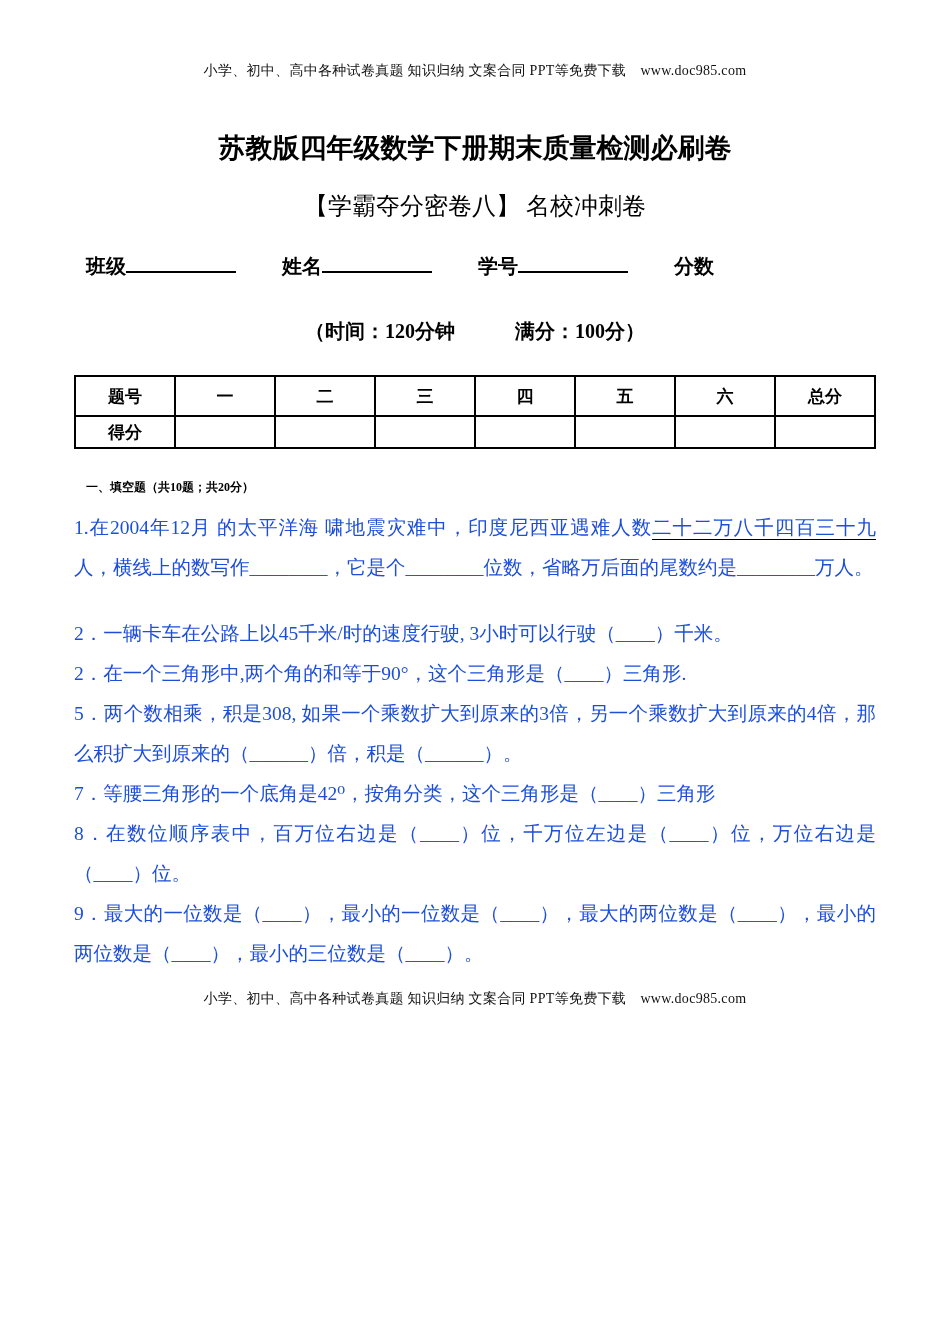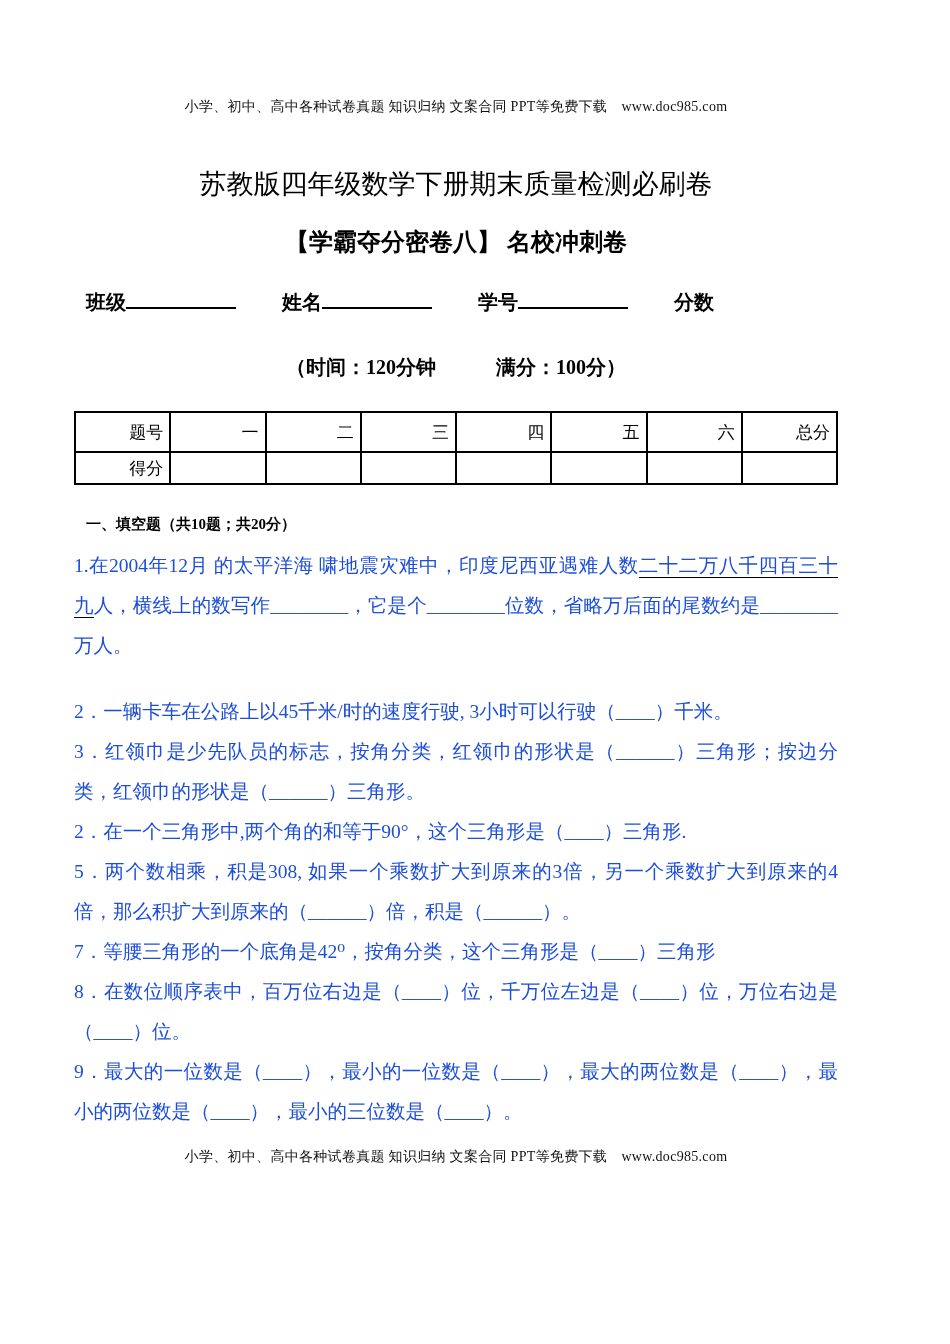--- a/index.html
+++ b/index.html
@@ -5,41 +5,41 @@
   * { margin: 0; padding: 0; box-sizing: border-box; }
   html, body { background: #ffffff; }
   body {
     width: 950px;
     height: 1344px;
     margin: 0 auto;
     font-family: "Liberation Serif", "DejaVu Serif", serif;
     color: #000;
     overflow: hidden;
   }
-  .page { padding: 62px 112px 0 74px; margin-top: 36px; }
+  .page { padding: 62px 74px 0 74px; }
 
   .doc-header {
     text-align: center;
     font-size: 14px;
     letter-spacing: 0.3px;
     color: #111;
   }
 
   .title {
     margin-top: 50px;
     text-align: center;
     font-size: 27px;
-    font-weight: normal;
+    font-weight: bold;
   }
 
   .subtitle {
     margin-top: 24px;
     text-align: center;
     font-size: 24px;
-    font-weight: bold;
+    font-weight: normal;
   }
 
   .info-line {
     margin-top: 30px;
     padding-left: 12px;
     font-size: 20px;
     font-weight: bold;
     white-space: nowrap;
   }
   .info-blank {
@@ -59,31 +59,31 @@
   }
 
   .score-table {
     width: 100%;
     margin-top: 30px;
     border-collapse: collapse;
     table-layout: fixed;
   }
   .score-table td {
     border: 2px solid #000;
-    text-align: right;
+    text-align: center;
     font-size: 17px;
-    font-weight: normal;
+    font-weight: bold;
     padding: 0 6px;
   }
   .score-table tr.header-row td { height: 40px; }
   .score-table tr.score-row td  { height: 32px; }
 
   .section-title {
     margin-top: 30px;
-    font-size: 15px;
+    font-size: 12px;
     font-weight: bold;
     padding-left: 12px;
   }
 
   .questions { margin-top: 12px; }
   .questions p {
     font-size: 19.5px;
     line-height: 40px;
     text-align: justify;
     color: #1d4ed8;
@@ -139,21 +139,20 @@
       <td></td>
     </tr>
   </tbody>
     </table>
 
   <div class="section-title">一、填空题（共10题；共20分）</div>
 
   <div class="questions">
     <p class="q-first"><span>1.在2004年12月 的太平洋海 啸地震灾难中，印度尼西亚遇难人数</span><span class="underlined-number">二十二万八千四百三十九</span><span>人，横线上的数写作________，它是个________位数，省略万后面的尾数约是________万人。</span></p>
     <p>2．一辆卡车在公路上以45千米/时的速度行驶, 3小时可以行驶（____）千米。</p>
-    <p>3．红领巾是少先队员的标志，按角分类，红领巾的形状是（______）三角形；按边分类，红领巾的形状是（______）三角形。</p>
     <p>2．在一个三角形中,两个角的和等于90°，这个三角形是（____）三角形.</p>
     <p>5．两个数相乘，积是308, 如果一个乘数扩大到原来的3倍，另一个乘数扩大到原来的4倍，那么积扩大到原来的（______）倍，积是（______）。</p>
     <p>7．等腰三角形的一个底角是42⁰，按角分类，这个三角形是（____）三角形</p>
     <p>8．在数位顺序表中，百万位右边是（____）位，千万位左边是（____）位，万位右边是（____）位。</p>
     <p>9．最大的一位数是（____），最小的一位数是（____），最大的两位数是（____），最小的两位数是（____），最小的三位数是（____）。</p>
   </div>
 
   <div class="doc-footer">小学、初中、高中各种试卷真题 知识归纳 文案合同 PPT等免费下载　www.doc985.com</div>
 
 </div>

